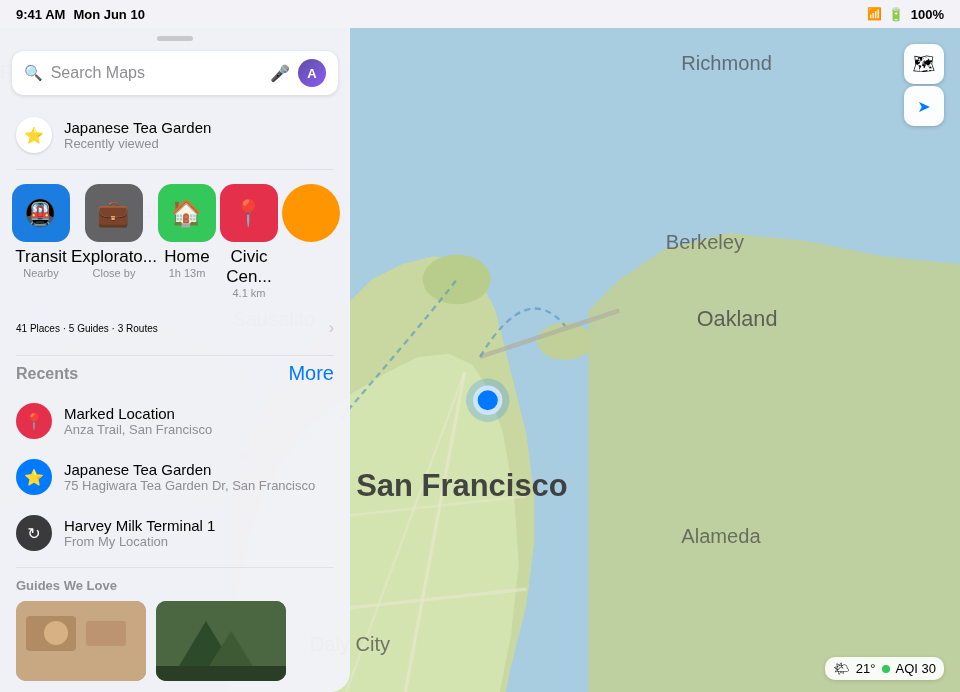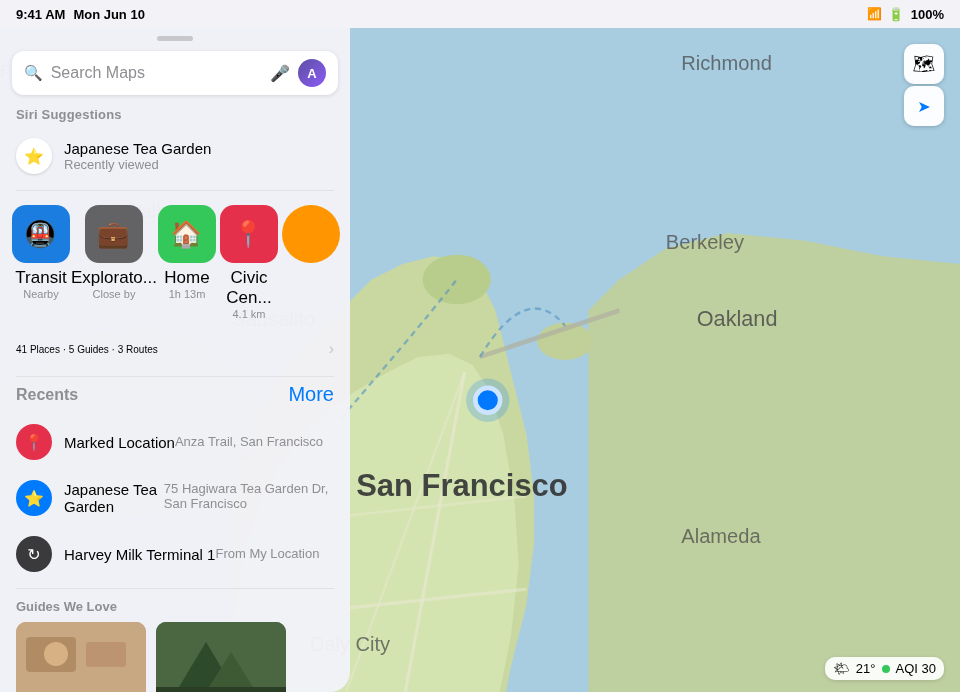--- a/index.html
+++ b/index.html
@@ -198,21 +198,21 @@
       width: 36px; height: 36px;
       border-radius: 50%;
       display: flex; align-items: center; justify-content: center;
       flex-shrink: 0;
     }
     .ri-red { background: #e5304c; }
     .ri-blue { background: #007aff; }
     .ri-dark { background: #3a3a3c; }
     .ri-icon { color: #fff; font-size: 16px; }
 
-    .recent-text { display: flex; }
+    .recent-text { display: flex; flex-direction: column; }
     .recent-title { font-size: 15px; font-weight: 500; color: #000; }
     .recent-sub { font-size: 13px; color: #8e8e93; }
 
     
     .guides-section { padding: 4px 0 0; }
     .guides-label { font-size: 13px; font-weight: 700; color: #8e8e93; padding: 0 16px 8px; }
     .guides-thumbnails {
       display: flex;
       gap: 10px;
       padding: 0 16px;
@@ -344,21 +344,20 @@
 
   <div class="drag-indicator"></div>
 
   <div class="search-bar">
     <span class="search-icon-wrap">🔍</span>
     <span class="search-input-text">Search Maps</span>
     <span class="mic-icon">🎤</span>
     <div class="avatar">A</div>
   </div>
 
-  <div class="section-label">Siri Suggestions</div>
   <div class="suggestion-item">
     <div class="suggestion-icon-wrap">
       <span class="star-icon">⭐</span>
     </div>
     <div class="suggestion-text-wrap">
       <span class="suggestion-title">Japanese Tea Garden</span>
       <span class="suggestion-sub">Recently viewed</span>
     </div>
   </div>
 

